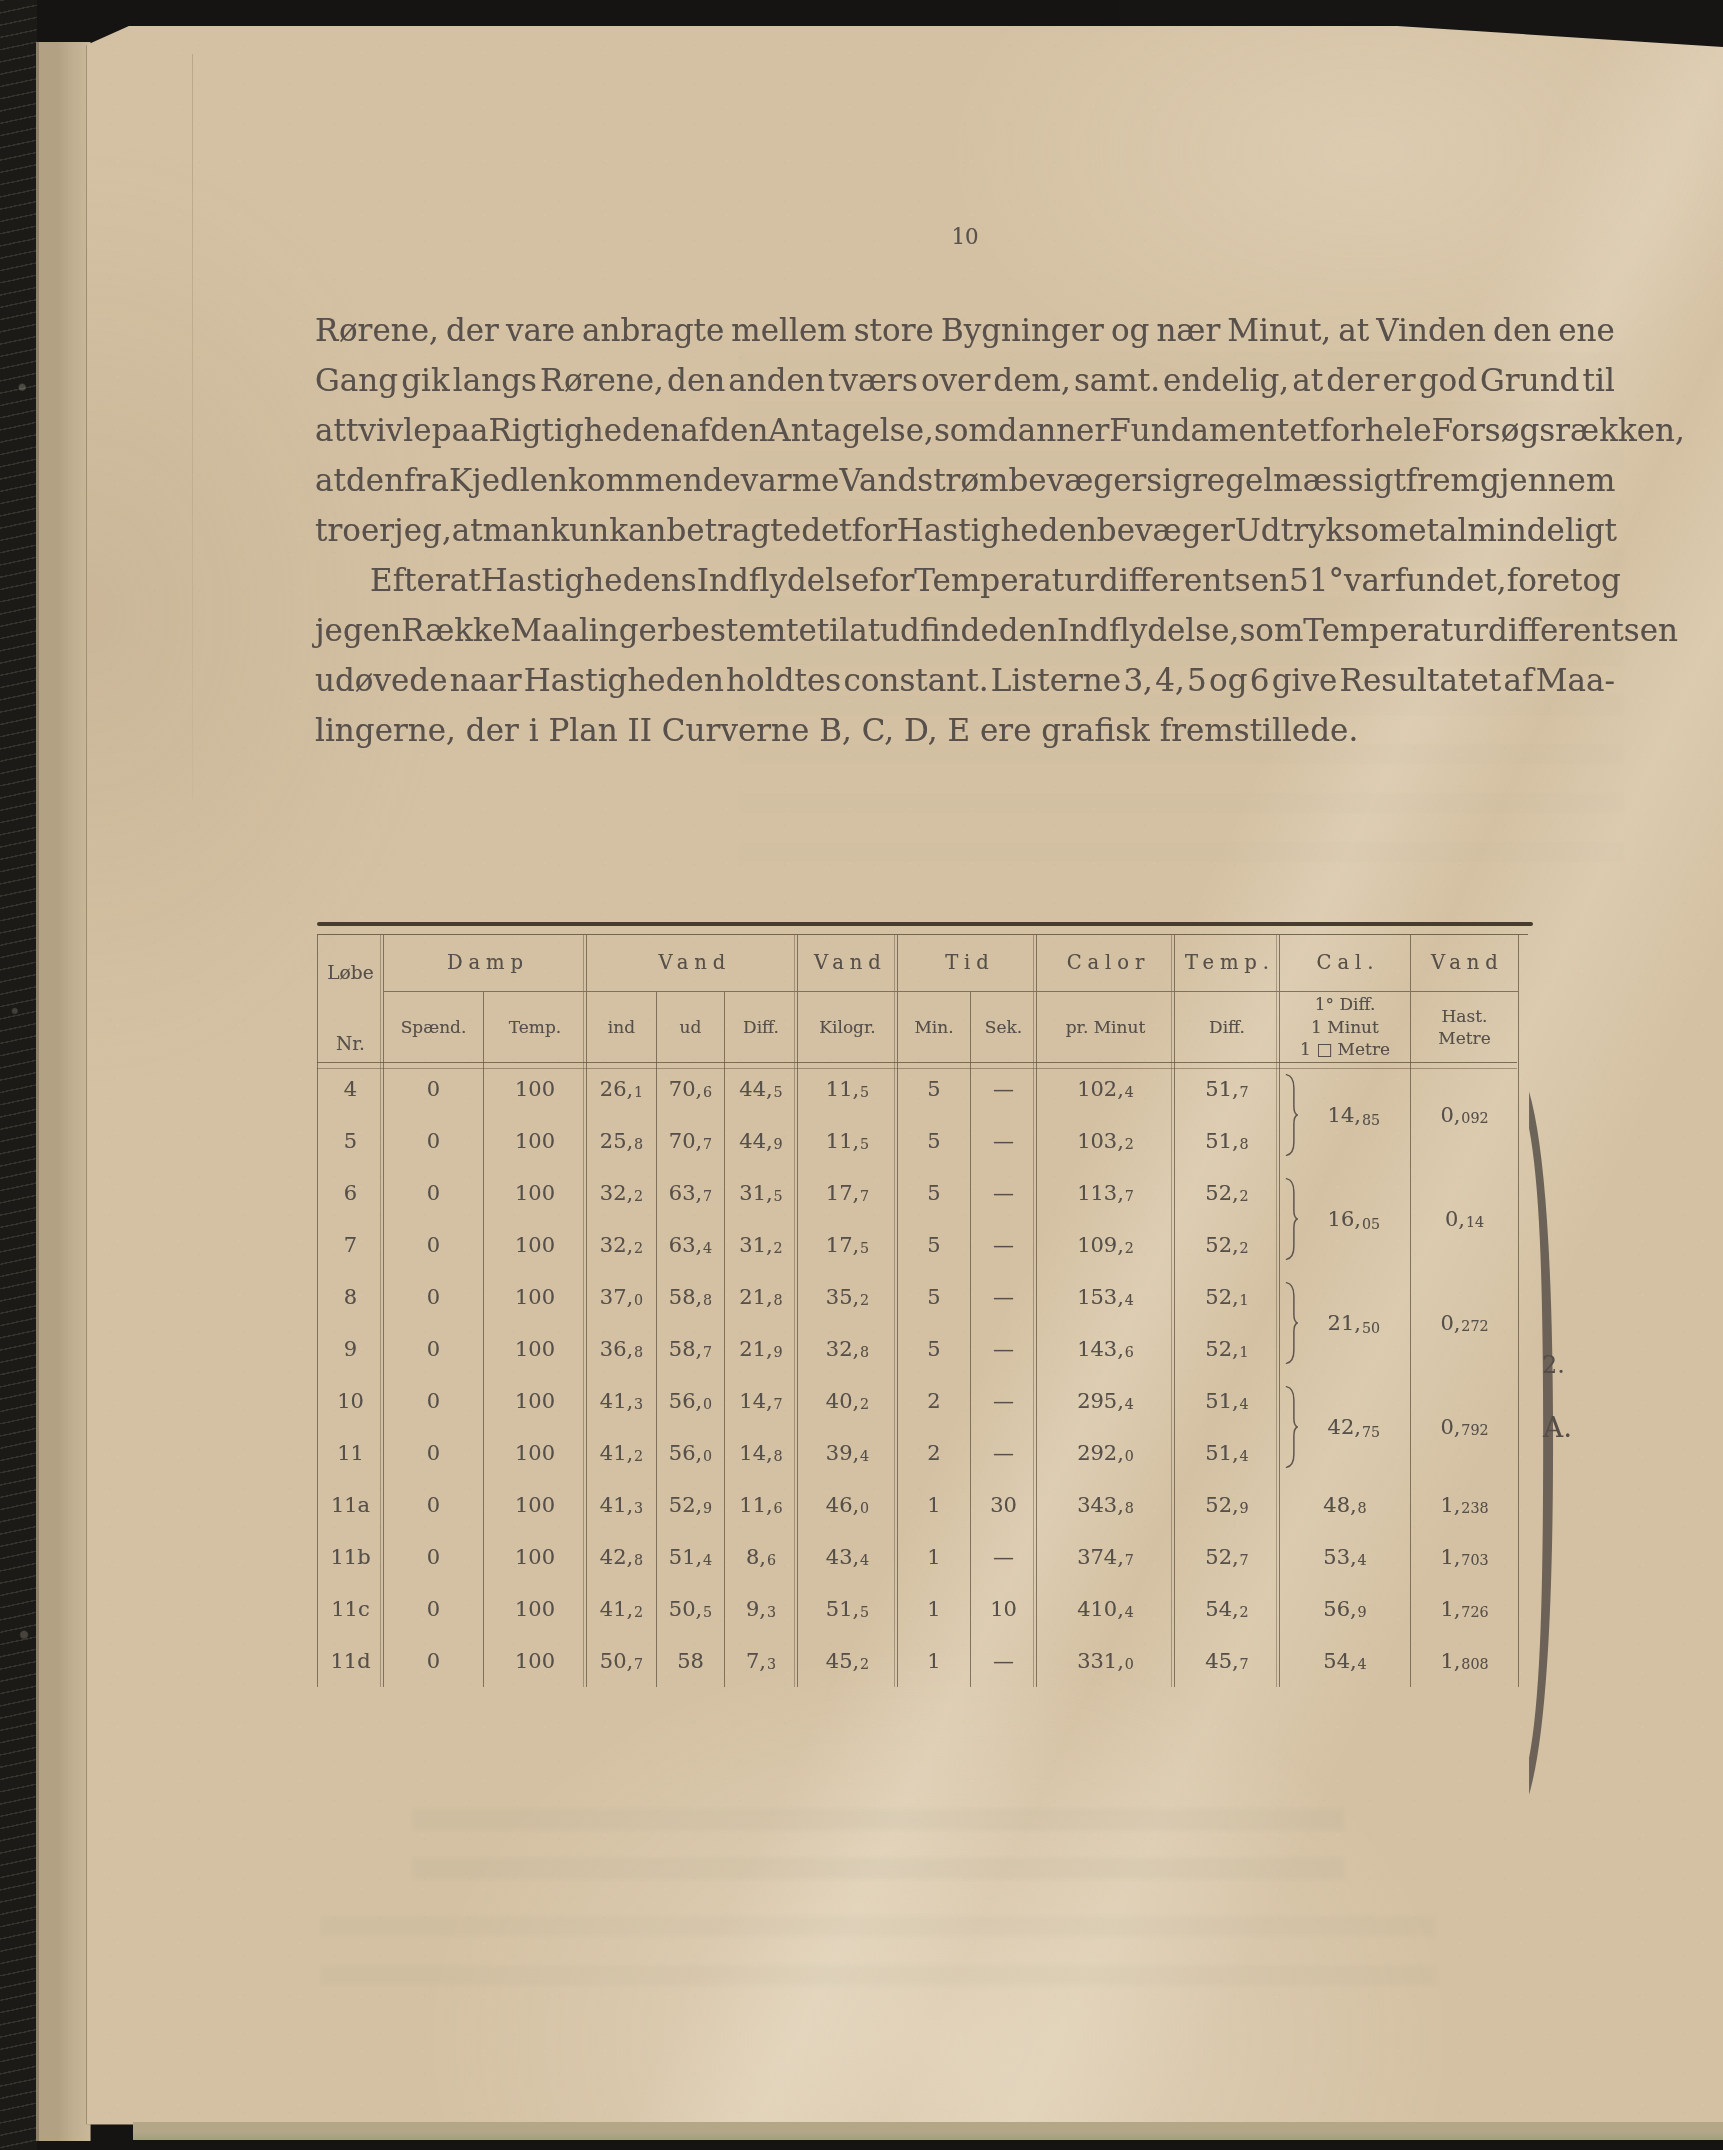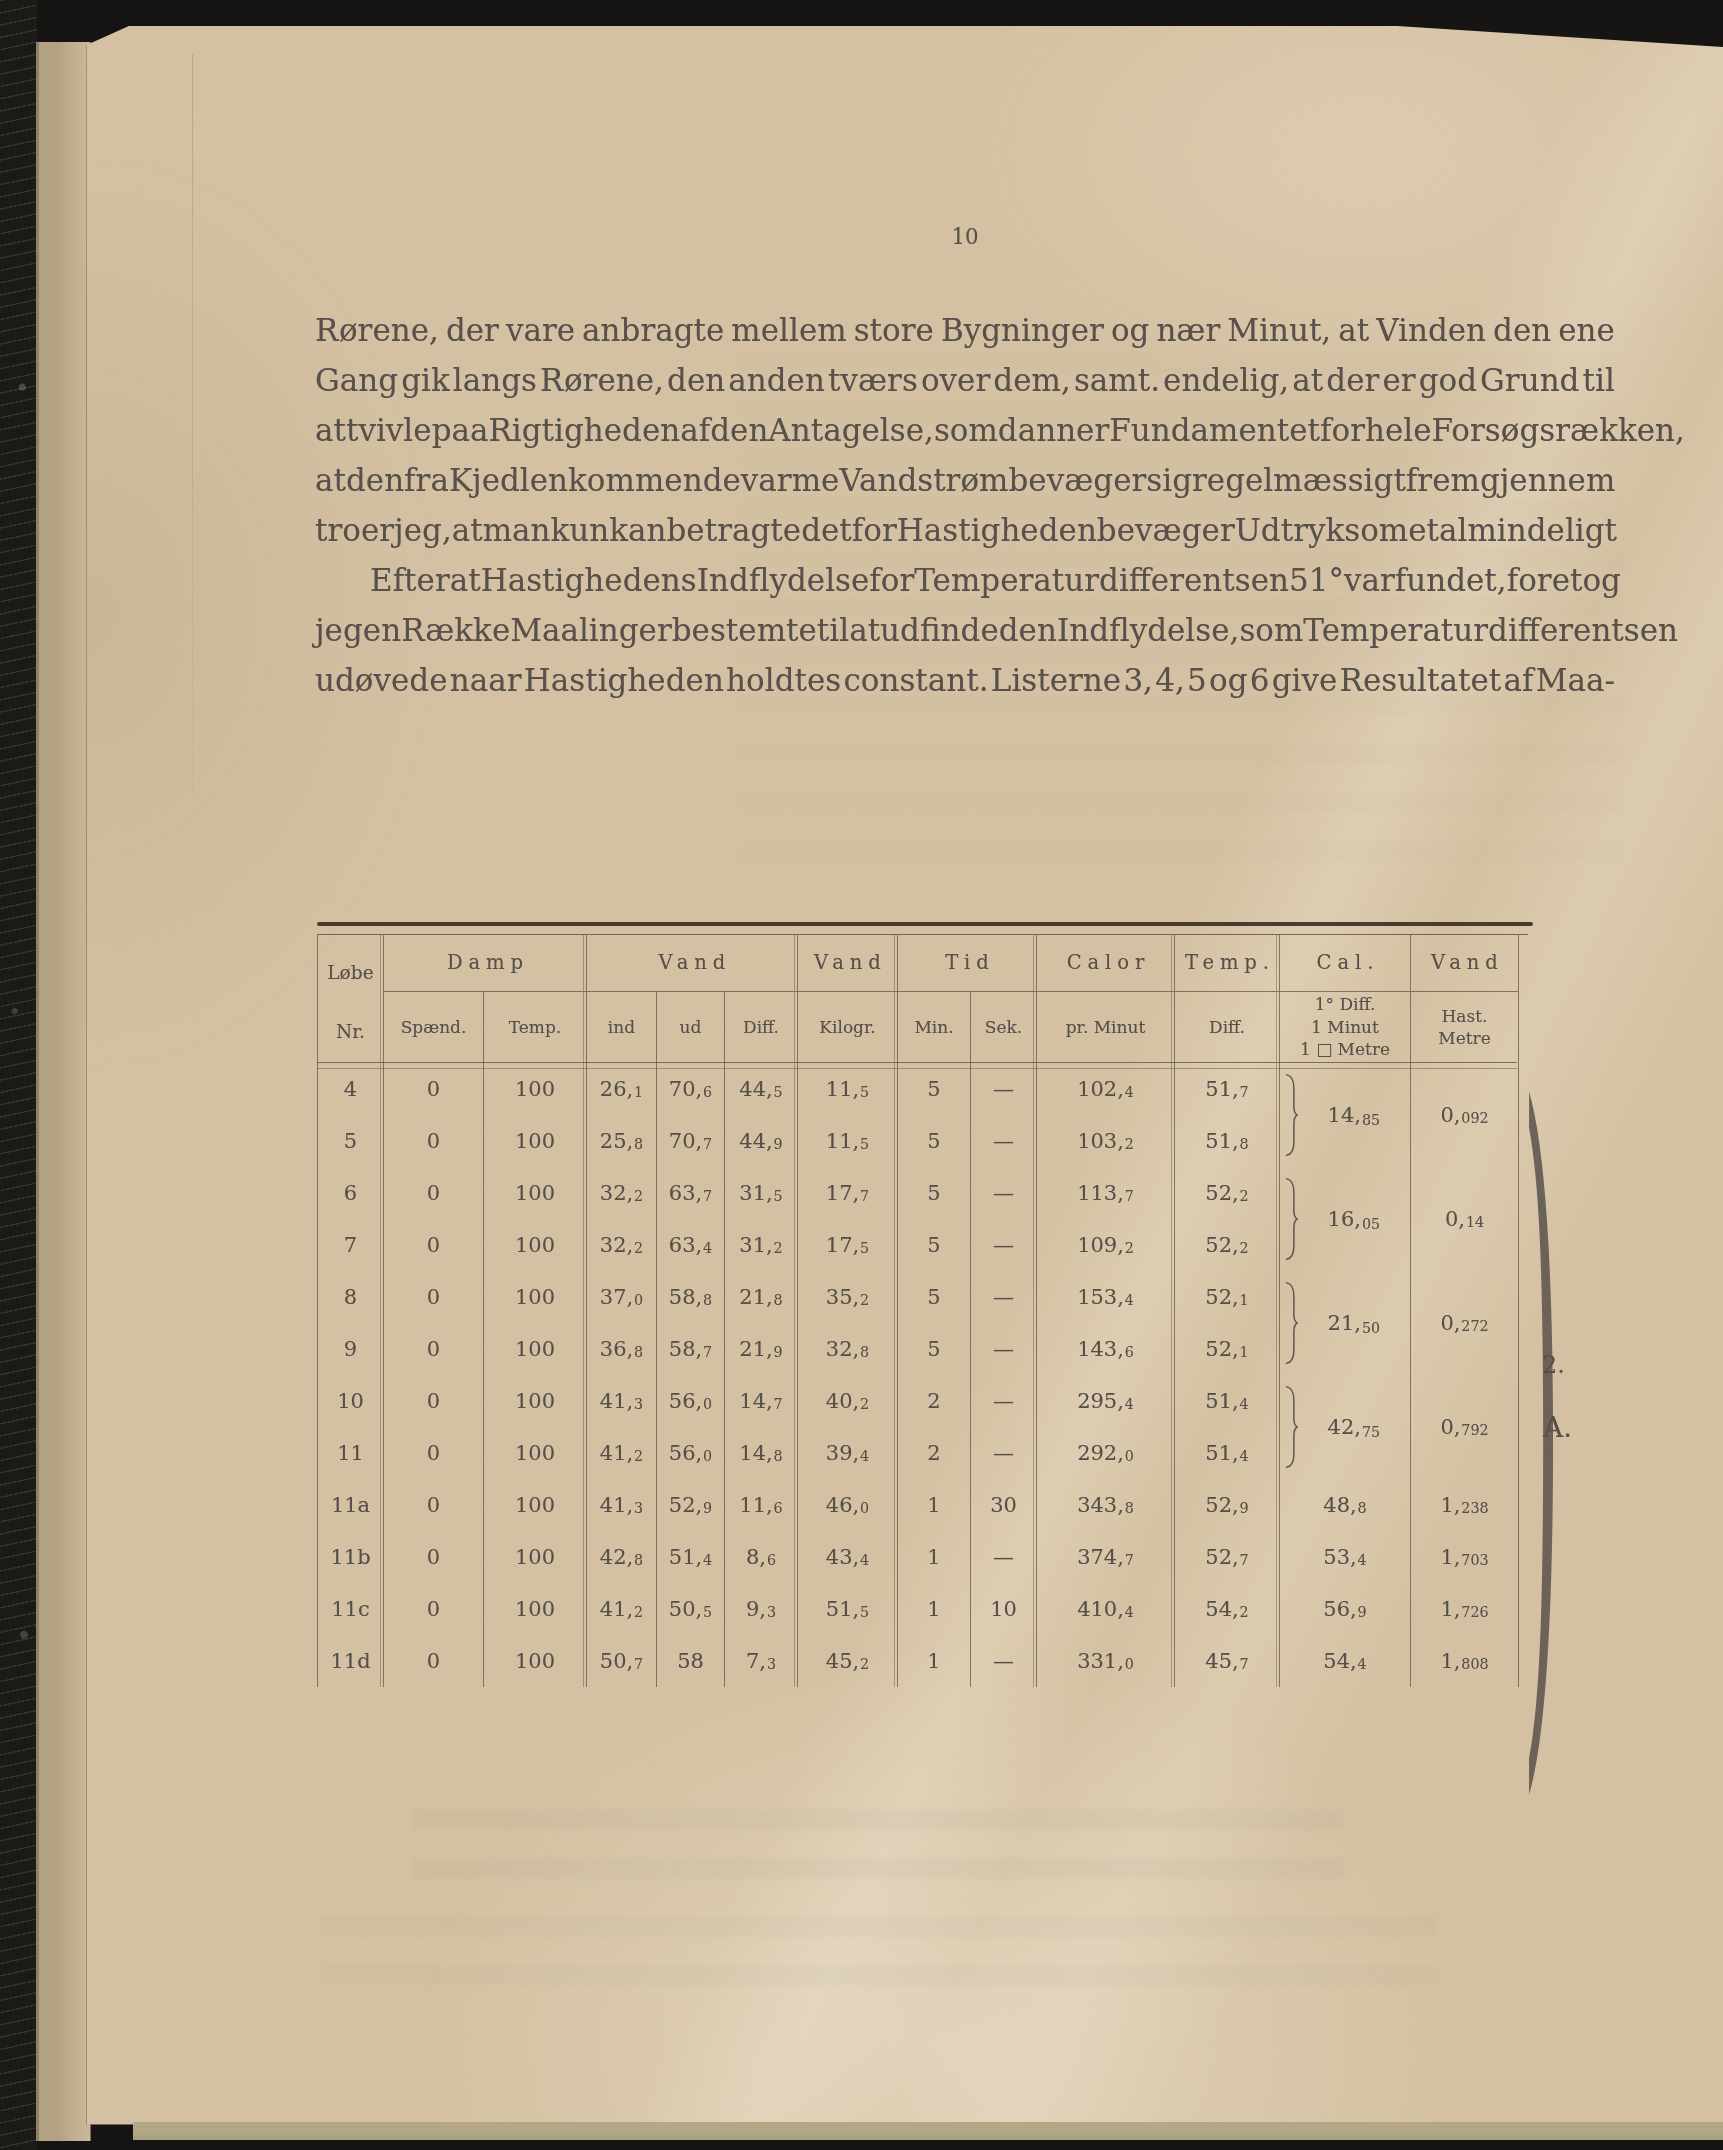--- a/index.html
+++ b/index.html
@@ -63,21 +63,21 @@
     grid-template-columns:67px 100px 103px 70px 68px 73px 100px 73px 66px 138px 105px 131px 108px;
     grid-template-rows:57px 71px repeat(12,52px);
     color:#56504b;text-shadow:0 0 0.5px rgba(70,60,50,0.3);}
   .cell{position:relative;display:flex;align-items:center;justify-content:center;}
   .edge-l{border-left:0.9px solid var(--ln);}
   .c-r{border-right:0.9px solid var(--ln);}
   .c-dblr{border-right:0.9px solid var(--ln);}
   .c-dblr::after{content:"";position:absolute;top:0;bottom:0;right:2.8px;width:0.7px;background:var(--ln2);}
   .ghead{border-bottom:0.9px solid var(--ln);font-size:19.6px;letter-spacing:0.30em;padding-left:0.30em;}
   .shead{font-size:17px;text-align:center;line-height:1.32;}
-  .corner{flex-direction:column;justify-content:flex-start;padding-top:27px;gap:38px;font-size:18.6px;}
+  .corner{flex-direction:column;justify-content:flex-start;padding-top:27px;gap:50px;font-size:18.6px;}
   .data{font-size:21px;}
   .dec{font-size:68%;transform:translateY(16%);display:inline-block;margin-left:0.9px;}
   .cal-flex{justify-content:flex-start;padding-left:3.7px;}
   .cal-flex .val{flex:1;text-align:center;}
   .brace-svg{flex:0 0 auto;}
 
   
   .closing-bracket{position:absolute;left:1435px;top:1092px;height:582px;
     font-size:768px;line-height:582px;transform:scaleX(0.13);transform-origin:left top;
     color:#5a524b;opacity:0.85;font-family:"DejaVu Serif","Liberation Serif",serif;}
@@ -98,20 +98,21 @@
 
     <div class="paragraph-block">
         <div class="line"><span>Rørene,</span><span>der</span><span>vare</span><span>anbragte</span><span>mellem</span><span>store</span><span>Bygninger</span><span>og</span><span>nær</span><span>Minut,</span><span>at</span><span>Vinden</span><span>den</span><span>ene</span></div>
         <div class="line"><span>Gang</span><span>gik</span><span>langs</span><span>Rørene,</span><span>den</span><span>anden</span><span>tværs</span><span>over</span><span>dem,</span><span>samt.</span><span>endelig,</span><span>at</span><span>der</span><span>er</span><span>god</span><span>Grund</span><span>til</span></div>
         <div class="line"><span>at</span><span>tvivle</span><span>paa</span><span>Rigtigheden</span><span>af</span><span>den</span><span>Antagelse,</span><span>som</span><span>danner</span><span>Fundamentet</span><span>for</span><span>hele</span><span>Forsøgsrækken,</span></div>
         <div class="line"><span>at</span><span>den</span><span>fra</span><span>Kjedlen</span><span>kommende</span><span>varme</span><span>Vandstrøm</span><span>bevæger</span><span>sig</span><span>regelmæssigt</span><span>frem</span><span>gjennem</span></div>
         <div class="line"><span>troer</span><span>jeg,</span><span>at</span><span>man</span><span>kun</span><span>kan</span><span>betragte</span><span>det</span><span>for</span><span>Hastigheden</span><span>bevæger</span><span>Udtryk</span><span>som</span><span>et</span><span>almindeligt</span></div>
         <div class="line indent"><span>Efter</span><span>at</span><span>Hastighedens</span><span>Indflydelse</span><span>for</span><span>Temperaturdifferentsen</span><span>51°</span><span>var</span><span>fundet,</span><span>foretog</span></div>
         <div class="line"><span>jeg</span><span>en</span><span>Række</span><span>Maalinger</span><span>bestemte</span><span>til</span><span>at</span><span>udfinde</span><span>den</span><span>Indflydelse,</span><span>som</span><span>Temperaturdifferentsen</span></div>
         <div class="line"><span>udøvede</span><span>naar</span><span>Hastigheden</span><span>holdtes</span><span>constant.</span><span>Listerne</span><span>3,</span><span>4,</span><span>5</span><span>og</span><span>6</span><span>give</span><span>Resultatet</span><span>af</span><span>Maa-</span></div>
+        <div class="line no-just">lingerne, der i Plan II Curverne B, C, D, E ere grafisk fremstillede.</div>
       </div>
 
     <div class="table-wrap">
       <div class="rule-thick"></div>
       <div class="rule-thin"></div>
       <div class="tgrid">
           <div class="cell corner edge-l c-dblr" style="grid-area: 1 / 1 / span 2;">
             <span>Løbe</span>
             <span>Nr.</span>
           </div>

